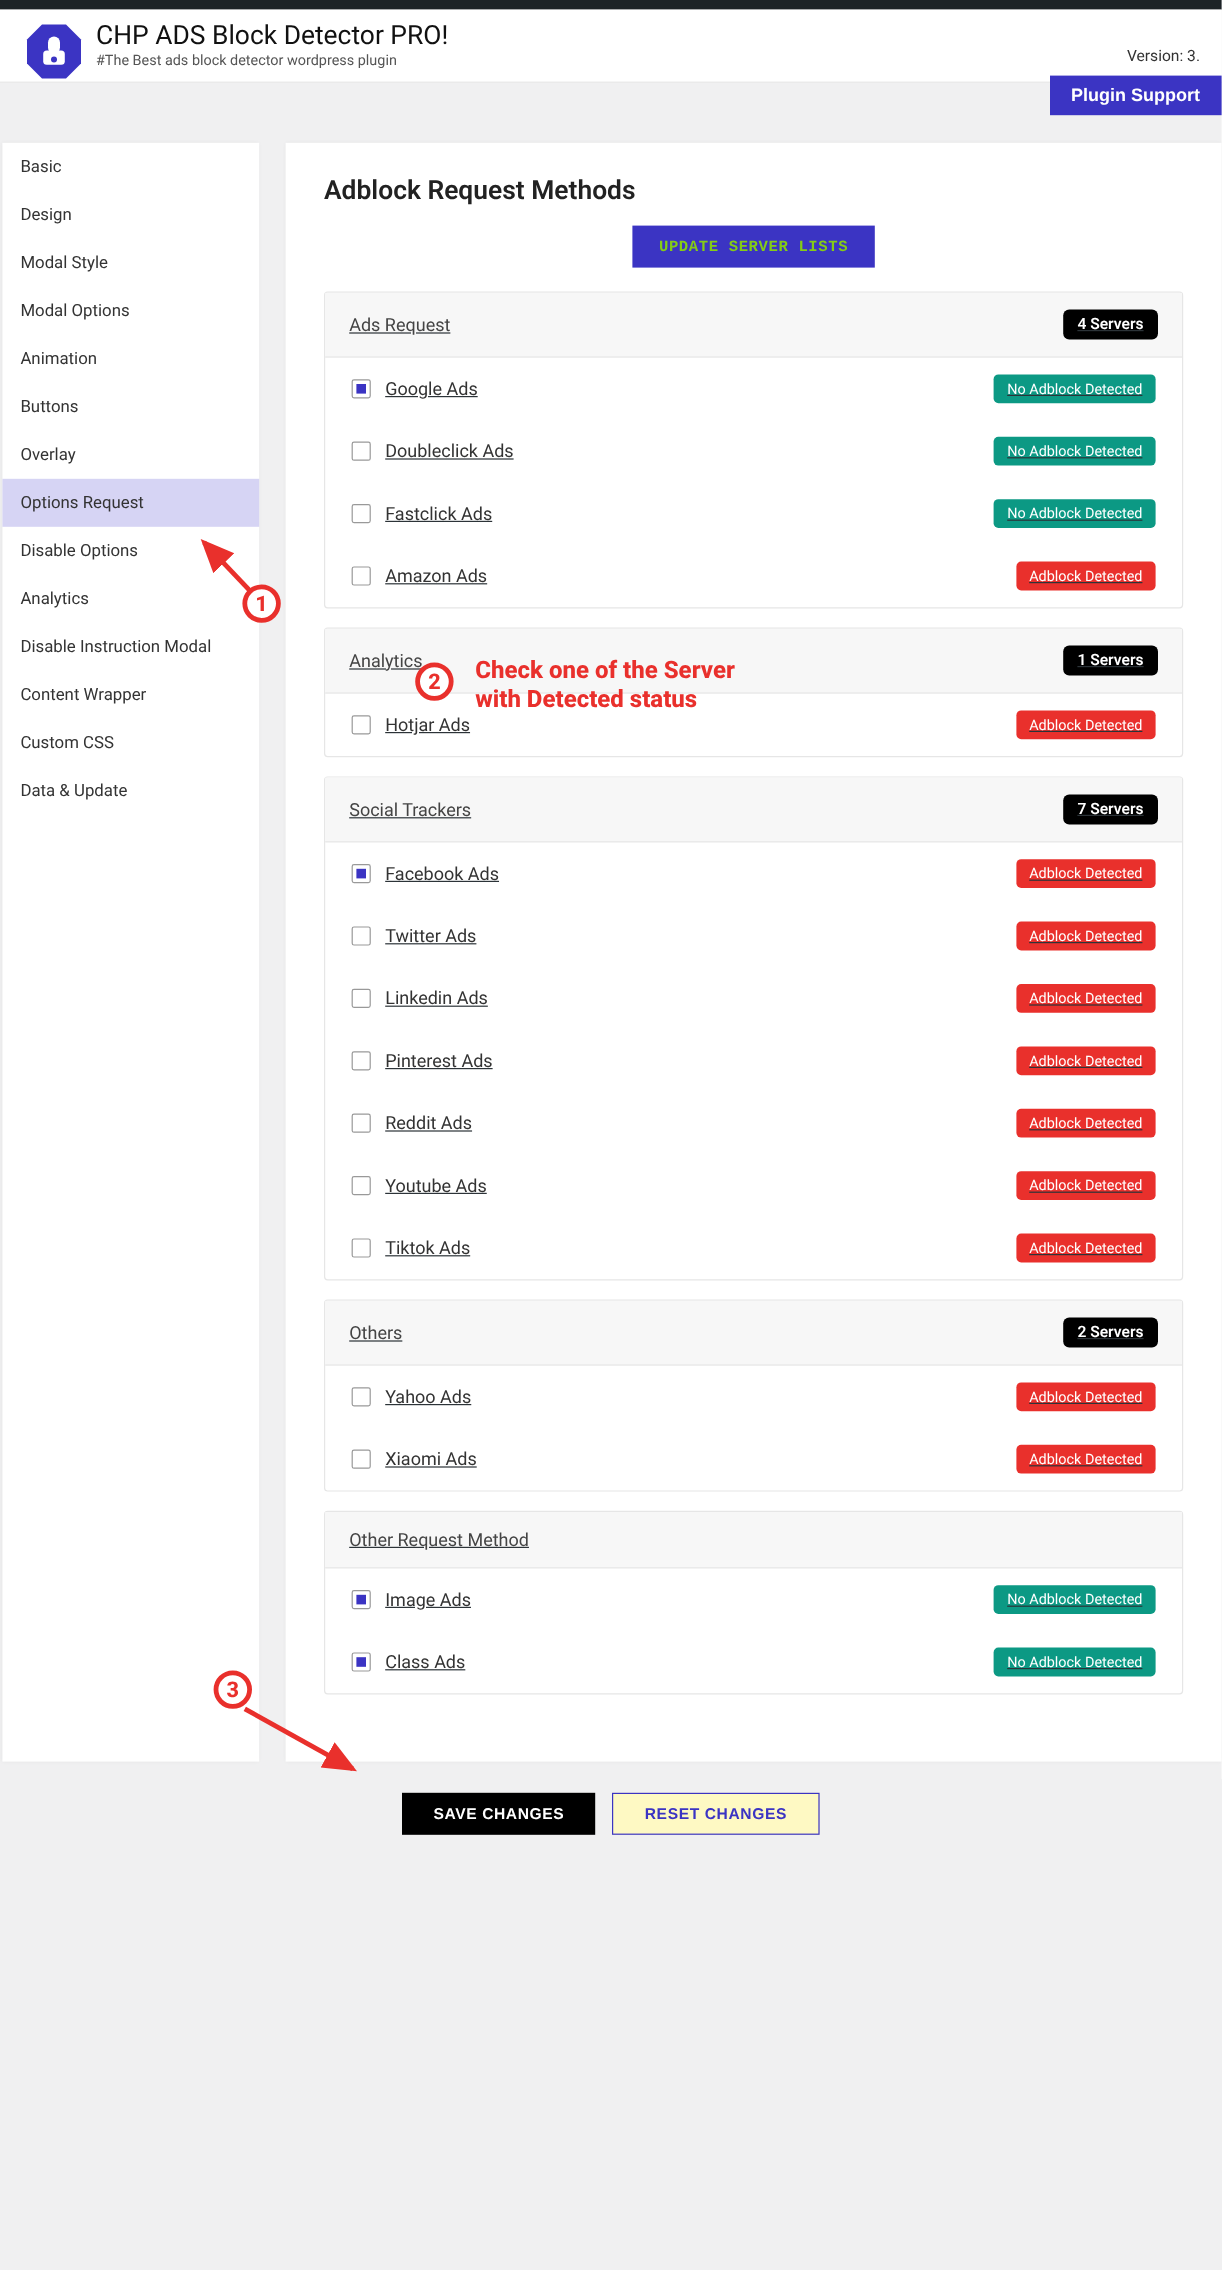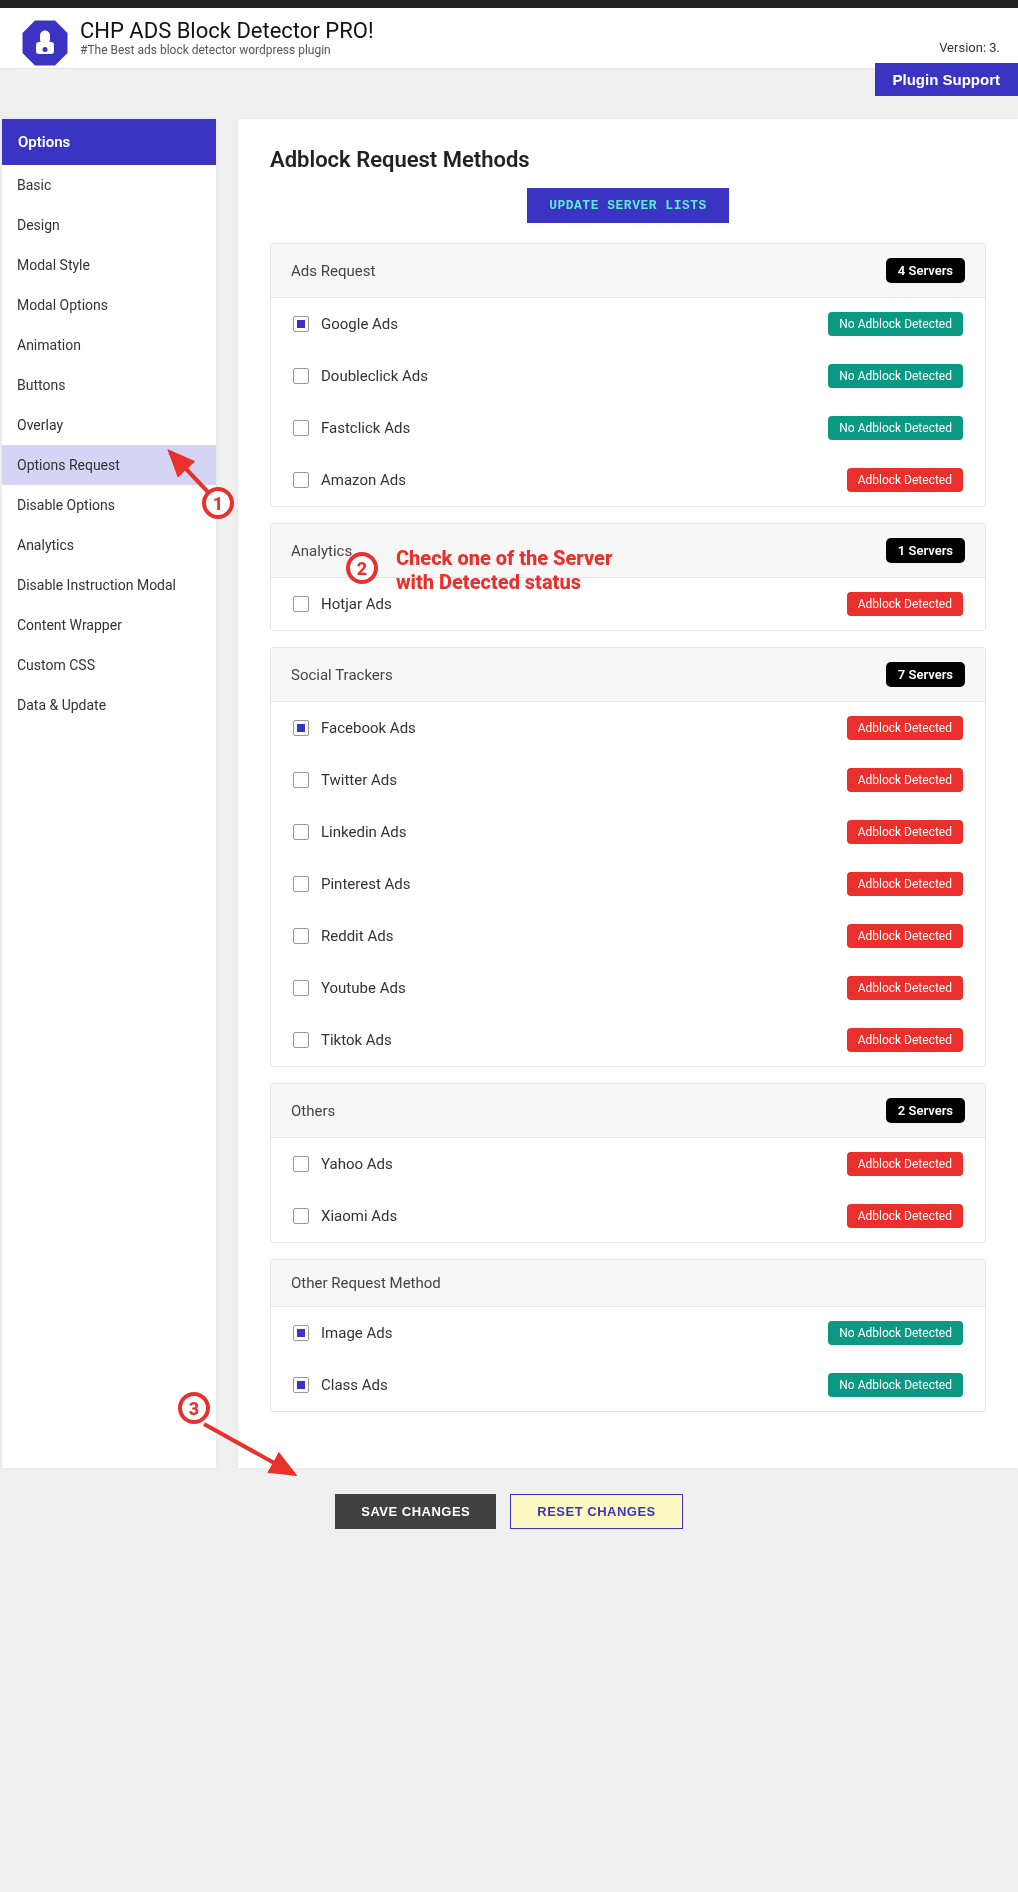--- a/index.html
+++ b/index.html
@@ -48,26 +48,26 @@
     .sidebar-item.active { background: #d6d4f4; }
     .content {
       flex: 1; background: #fff;
       box-shadow: 0 0 4px rgba(0,0,0,0.06);
       padding: 28px 32px 40px;
     }
     .content h2 { font-size: 22px; font-weight: 600; color: #222; margin-bottom: 16px; }
     .content-desc { font-size: 15px; color: #555; line-height: 1.6; margin-bottom: 24px; }
     .update-btn {
       display: block; margin: 0 auto 20px;
-      background: #3b34c3; color: #5eead4; border: none;
+      background: #3b34c3; color: #84cc16; border: none;
       padding: 10px 22px; font-size: 13px; font-weight: 700;
       font-family: "Courier New", monospace; letter-spacing: 0.5px; cursor: pointer;
     }
     .group {
-      border: 1px solid #e6e6e6; border-radius: 3px; margin-bottom: 16px;
+      border: 1px solid #e6e6e6; border-radius: 3px; margin-bottom: 16px; text-decoration: underline;
     }
     .group-head {
       display: flex; justify-content: space-between; align-items: center;
       padding: 14px 20px; background: #f7f7f7; border-bottom: 1px solid #e6e6e6;
     }
     .group-title { font-size: 15px; color: #444; }
     .server-badge {
       background: #000; color: #fff; border-radius: 5px;
       padding: 5px 12px; font-size: 13px; font-weight: 600; margin-left: 44px;
     }
@@ -87,21 +87,21 @@
     .status {
       border-radius: 4px; padding: 5px 11px; font-size: 12px; color: #fff; font-weight: 400;
     }
     .status.ok { background: #0c9984; }
     .status.det { background: #e9302c; }
     .actions {
       display: flex; justify-content: center; gap: 14px;
       padding: 26px 0 12px;
     }
     .save-btn {
-      background: #404040; color: #fff; border: none;
+      background: #000000; color: #fff; border: none;
       padding: 10px 26px; font-size: 13px; font-weight: 700; letter-spacing: 0.5px; cursor: pointer;
     }
     .reset-btn {
       background: #fef9c3; color: #3b34c3; border: 1px solid #3b34c3;
       padding: 9px 26px; font-size: 13px; font-weight: 700; letter-spacing: 0.5px; cursor: pointer;
     }
     
     .anno-circle {
       position: absolute; width: 32px; height: 32px;
       border: 4px solid #e9302c; border-radius: 50%;
@@ -135,21 +135,20 @@
     <div class="header-text">
       <h1>CHP ADS Block Detector PRO!</h1>
       <div class="sub">#The Best ads block detector wordpress plugin</div>
     </div>
     <div class="version">Version: 3.</div>
     <button class="support-btn">Plugin Support</button>
   </div>
 
   <div class="main-wrap">
     <div class="sidebar">
-      <div class="sidebar-head">Options</div>
       <div id="sidebar-items">
           <div class="sidebar-item">Basic</div>
           <div class="sidebar-item">Design</div>
           <div class="sidebar-item">Modal Style</div>
           <div class="sidebar-item">Modal Options</div>
           <div class="sidebar-item">Animation</div>
           <div class="sidebar-item">Buttons</div>
           <div class="sidebar-item">Overlay</div>
           <div class="sidebar-item active">Options Request</div>
           <div class="sidebar-item">Disable Options</div>

